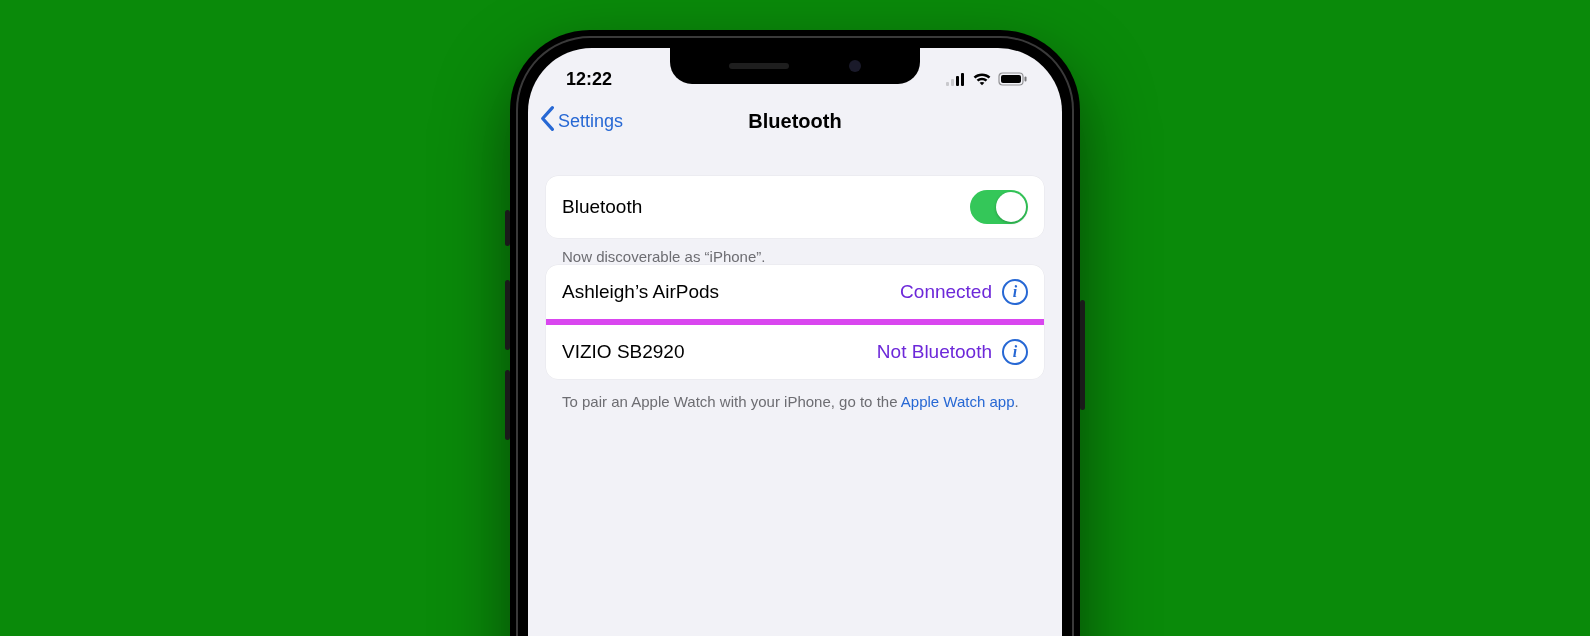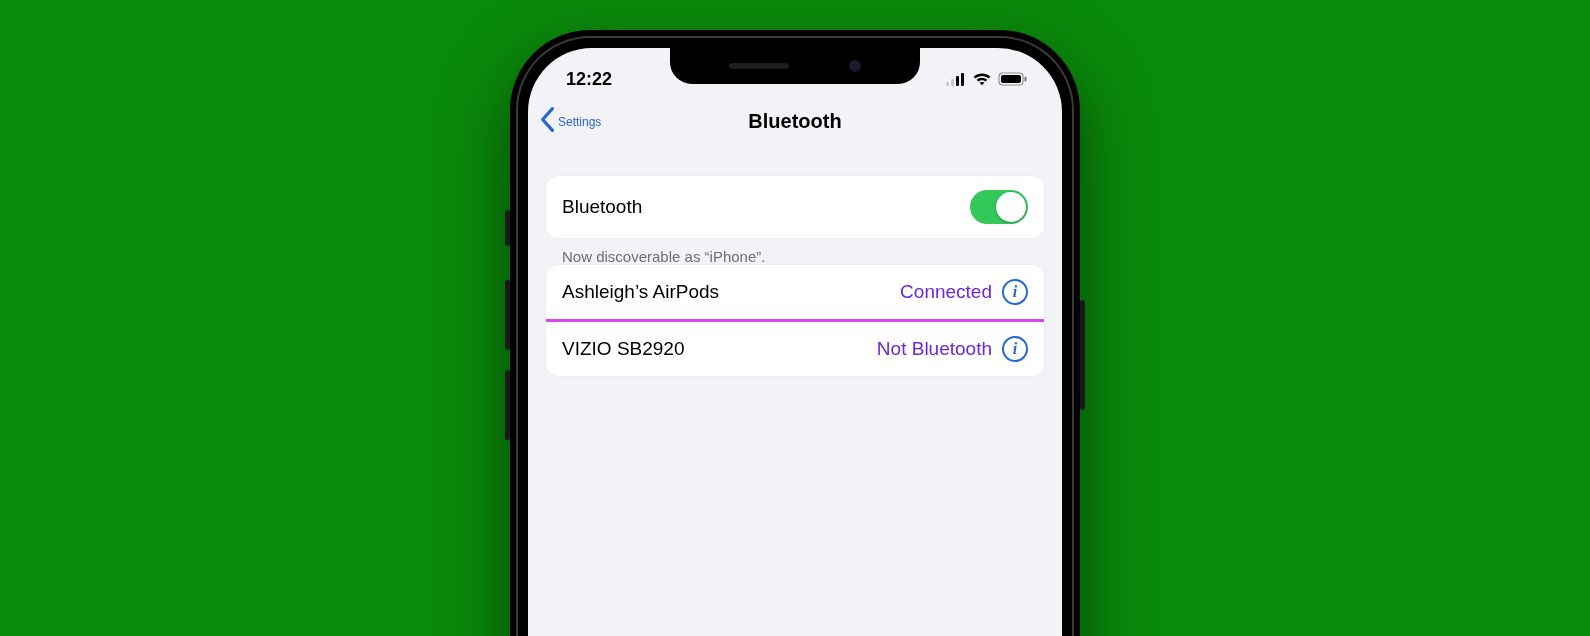--- a/index.html
+++ b/index.html
@@ -95,21 +95,21 @@
     padding: 0 12px;
   }
   .navbar .back {
     position:absolute;
     left:10px;
     top:50%;
     transform:translateY(-50%);
     display:flex;
     align-items:center;
     color:#2768d4;
-    font-size:12px;
+    font-size:18px;
     gap:2px;
     cursor:pointer;
   }
   .navbar .back svg { width:18px; height:26px; }
   .navbar .title { font-size:20px; font-weight:600; color:#000; }
 
   
   .content { padding: 30px 18px 0; }
 
   .cell-group {
@@ -120,21 +120,21 @@
   }
   .cell {
     display:flex;
     align-items:center;
     justify-content:space-between;
     padding: 14px 16px;
     font-size:19px;
     color:#000;
     min-height:52px;
   }
-  .cell + .cell { border-top: 3px solid #d946ef; }
+  .cell + .cell { border-top: 6px solid #d946ef; }
   .cell .right-side { display:flex; align-items:center; gap:10px; }
 
   .toggle {
     width:58px; height:34px; border-radius:17px;
     background:#34c759; position:relative; cursor:pointer;
   }
   .toggle .knob {
     position:absolute; top:2px; right:2px;
     width:30px; height:30px; border-radius:50%; background:#fff;
     box-shadow:0 1px 3px rgba(0,0,0,0.25);
@@ -262,16 +262,19 @@
         <div class="cell">
           <span>VIZIO SB2920</span>
           <div class="right-side">
             <span class="status-text">Not Bluetooth</span>
             <div class="info-btn">i</div>
           </div>
         </div>
       </div>
 
 
+      <div class="hint-text">
+        <span>To pair an Apple Watch with your iPhone, go to the </span><span class="link">Apple Watch app</span><span>.</span>
+      </div>
 
     </div>
   </div>
 </div>
 
 </body></html>

